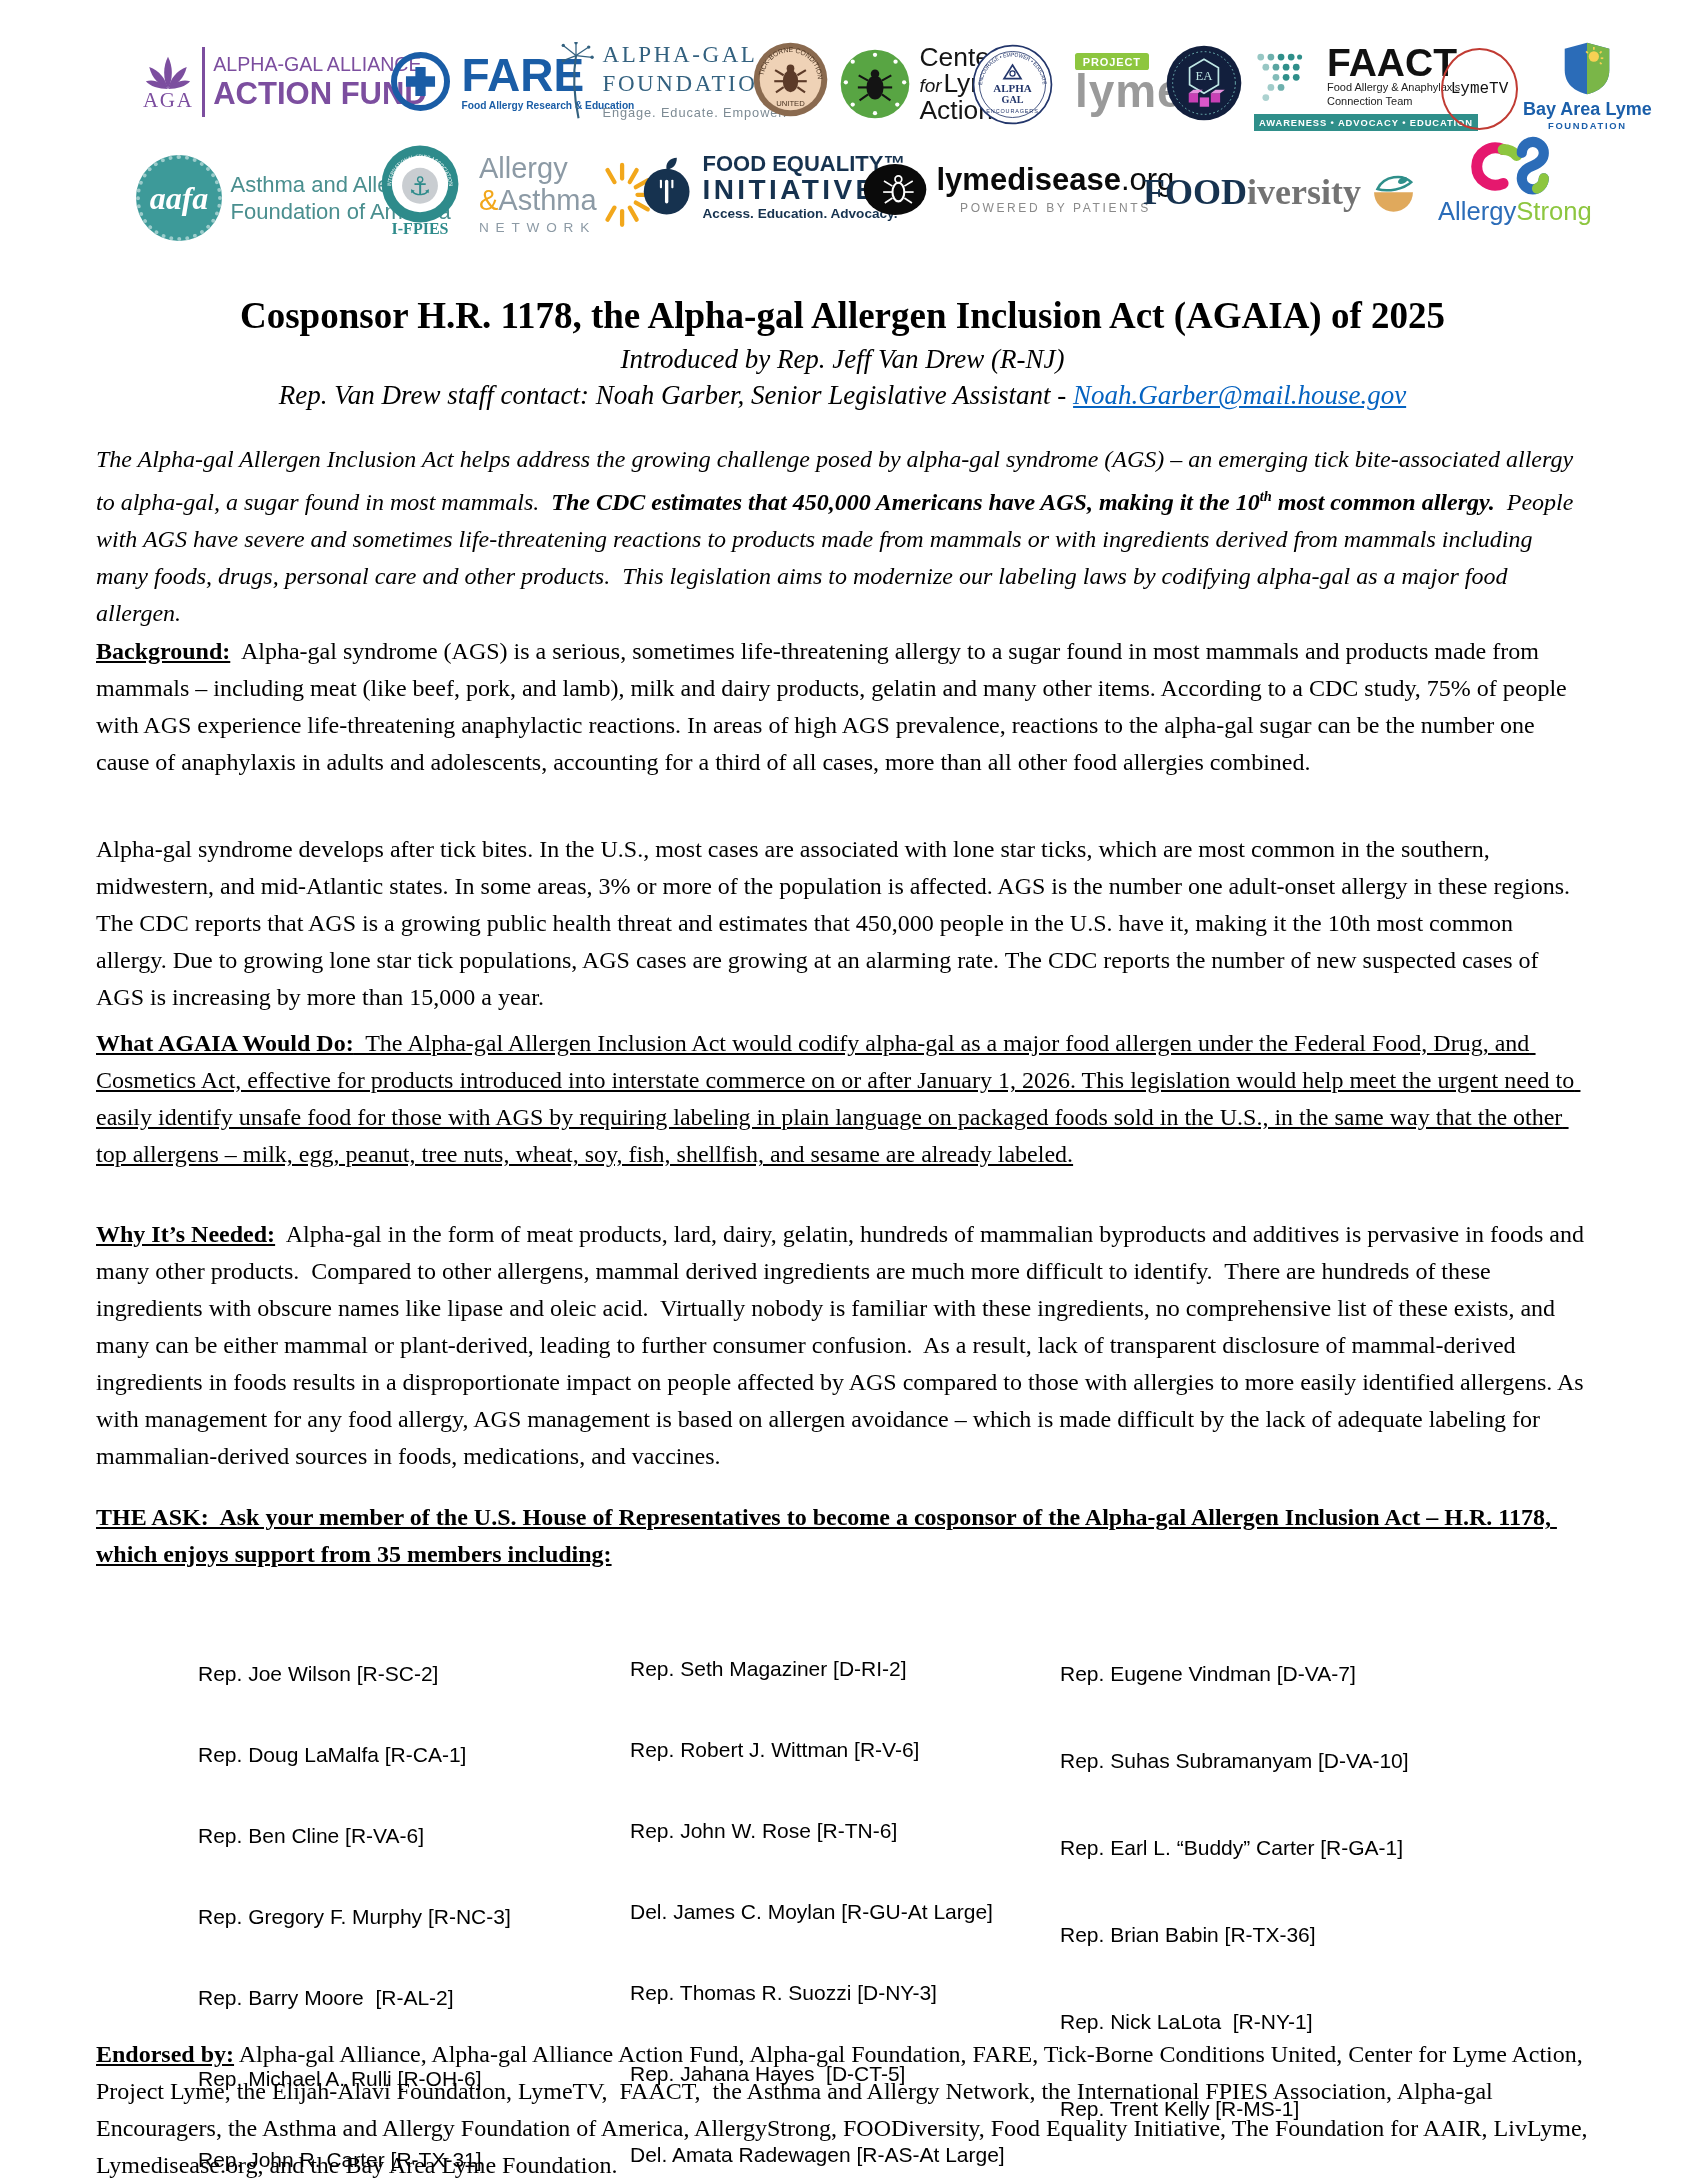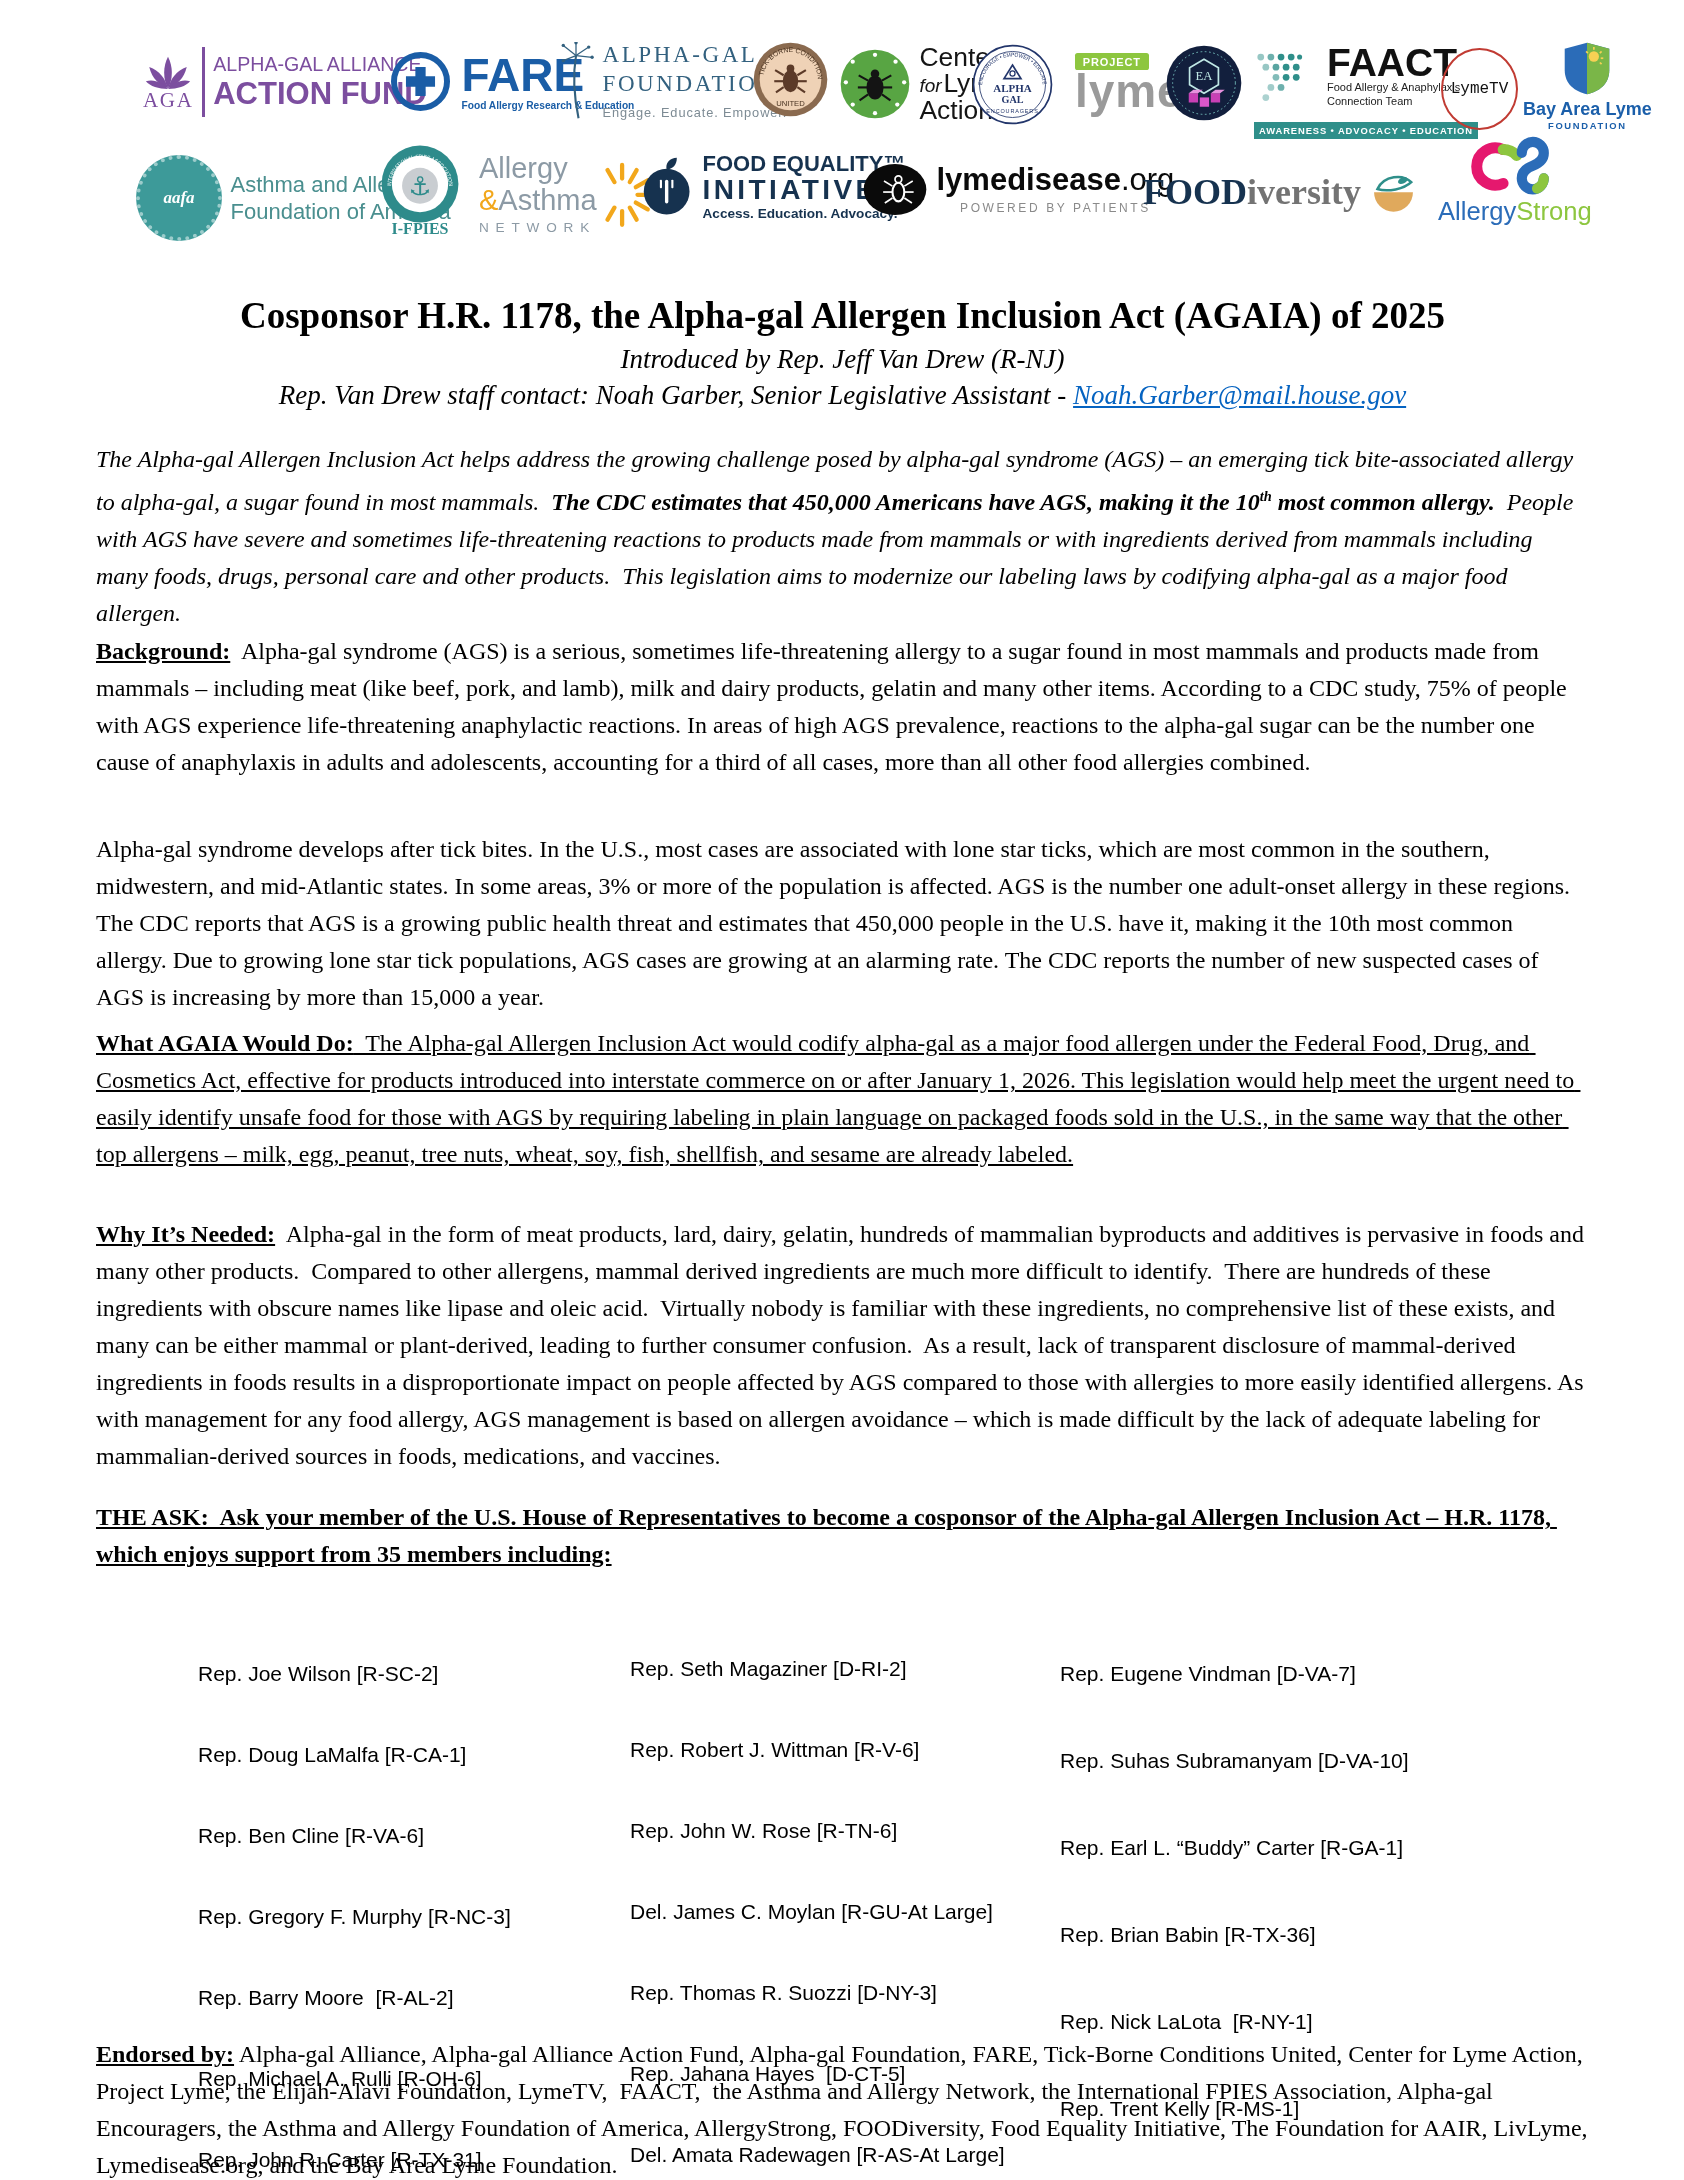--- a/index.html
+++ b/index.html
@@ -46,33 +46,33 @@
 
   .pl-tag{display:inline-block;background:#8DC63F;color:#fff;font-family:"Liberation Sans",sans-serif;
           font-weight:bold;font-size:11px;padding:2.6px 7.7px;border-radius:2.6px;letter-spacing:0.9px;}
   .pl-word{font-family:"Liberation Sans",sans-serif;font-weight:bold;font-size:46px;color:#9A9A9A;line-height:0.95;letter-spacing:0.9px;}
 
   .faact{display:flex;flex-direction:column;}
   .faact-top{display:flex;align-items:center;gap:24px;}
   .faact-word{font-family:"Liberation Sans",sans-serif;font-weight:900;font-size:39px;color:#111;line-height:0.95;}
   .faact-s{font-family:"Liberation Sans",sans-serif;font-size:11px;color:#222;line-height:1.25;}
   .faact-bar{background:#2F8F8A;color:#fff;font-family:"Liberation Sans",sans-serif;font-weight:bold;
-             font-size:9.4px;line-height:17px;text-align:center;letter-spacing:0.9px;margin-top:13px;padding:0 5.1px;}
+             font-size:9.4px;line-height:17px;text-align:center;letter-spacing:0.9px;margin-top:5px;padding:0 5.1px;}
 
   .lymetv{width:73px;height:78px;border:2.6px solid #C13B33;border-radius:50%;
           display:flex;align-items:center;justify-content:center;}
   .lymetv span{font-family:"Liberation Mono",monospace;font-size:16px;color:#111;}
 
   .bal{display:flex;flex-direction:column;align-items:center;}
   .bal-l1{font-family:"Liberation Sans",sans-serif;font-weight:bold;font-size:18px;color:#1B5FAA;margin-top:3.4px;}
   .bal-l2{font-family:"Liberation Sans",sans-serif;font-weight:bold;font-size:9.4px;color:#1B5FAA;letter-spacing:1.7px;}
 
   .aafa-circle{width:78px;height:78px;border-radius:50%;background:#3D9A99;border:4.3px dotted #9CCCCB;
                display:flex;align-items:center;justify-content:center;flex:none;}
-  .aafa-word{font-family:"Liberation Serif",serif;font-weight:bold;font-style:italic;font-size:17px;color:#fff;}
+  .aafa-word{font-family:"Liberation Serif",serif;font-weight:bold;font-style:italic;font-size:32px;color:#fff;}
   .aafa-text{font-family:"Liberation Sans",sans-serif;font-size:22px;color:#4A8F8F;line-height:1.25;}
 
   .ifpies{display:flex;flex-direction:column;align-items:center;}
   .ifpies-label{font-family:"Liberation Serif",serif;font-weight:bold;font-size:16px;color:#2E8B8B;margin-top:-5.1px;}
 
   .aan-l12{font-family:"Liberation Sans",sans-serif;font-size:29px;color:#8C9AA5;line-height:1.1;}
   .aan-amp{color:#F2A71B;}
   .aan-l3{font-family:"Liberation Sans",sans-serif;font-size:13.6px;color:#8C9AA5;letter-spacing:6.8px;margin-top:3.4px;}
 
   .fei-l1{font-family:"Liberation Sans",sans-serif;font-weight:900;font-size:22px;color:#16324F;line-height:1.05;}

